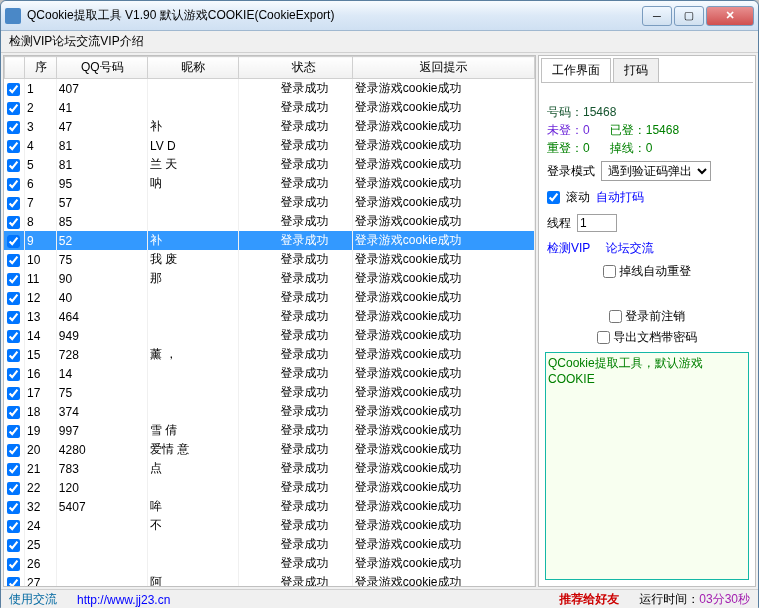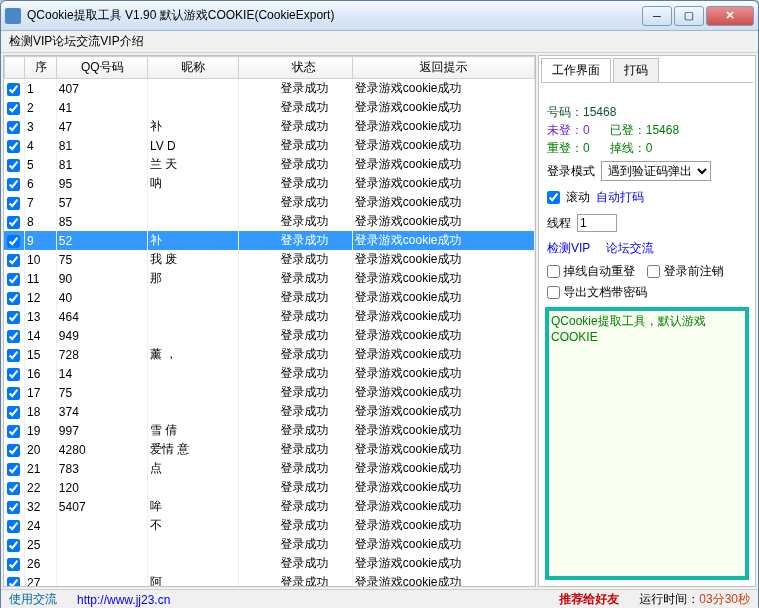--- a/index.html
+++ b/index.html
@@ -36,28 +36,28 @@
 .stat-green { color: #008000; }
 .stat-red { color: #6d28d9; }
 .ctrl-row { padding: 4px 6px; display: flex; align-items: center; gap: 6px; }
 .auto-dm { color: #0000ff; }
 .select-box { border: 1px solid #a0a0a0; padding: 1px 2px; font-size: 12px; background: #fff; }
 .input-box { border: 1px solid #a0a0a0; width: 40px; padding: 1px 2px; font-size: 12px; }
 .big-btn { padding: 4px 24px; border: 1px solid #a0a0a0; background: linear-gradient(#fff, #e8e8e8); cursor: pointer; margin: 4px auto; display: block; }
 .links { padding: 4px 6px; }
 .link-blue { color: #0000ff; cursor: pointer; margin-right: 12px; }
 .link-red { color: #cc0000; cursor: pointer; }
-.chk-row { padding: 2px 6px; display: flex; gap: 12px; align-items: center; }
-.log-box { flex: 1; border: 4px solid #14b8a6; background: #f8fff0; margin: 4px; padding: 2px; font-size: 12px; color: #008000; overflow: auto; }
+.chk-row { padding: 2px 6px; display: flex; gap: 28px; align-items: center; flex-direction: column; }
+.log-box { flex: 1; border: 1px solid #14b8a6; background: #f8fff0; margin: 4px; padding: 2px; font-size: 12px; color: #008000; overflow: auto; }
 .statusbar { height: 20px; background: #f0f0f0; border-top: 1px solid #d0d0d0; display: flex; align-items: center; padding: 0 8px; font-size: 12px; gap: 20px; }
 .sb-red { color: #0369a1; }
 .sb-link { color: #0000ff; }
 .sb-rec { color: #cc0000; margin-left: auto; font-weight: bold; }
 .sb-time { color: #000; }
-.sb-time-val { color: #c2410c; }
+.sb-time-val { color: #a21caf; }
 input[type=checkbox] { vertical-align: middle; }
 </style>
 </head>
 <body>
 
 <div class="window">
   <div class="titlebar">
     <div class="title-icon"></div>
     <div class="title-text">QCookie提取工具 V1.90 默认游戏COOKIE(CookieExport)</div>
     <div class="win-btns">

